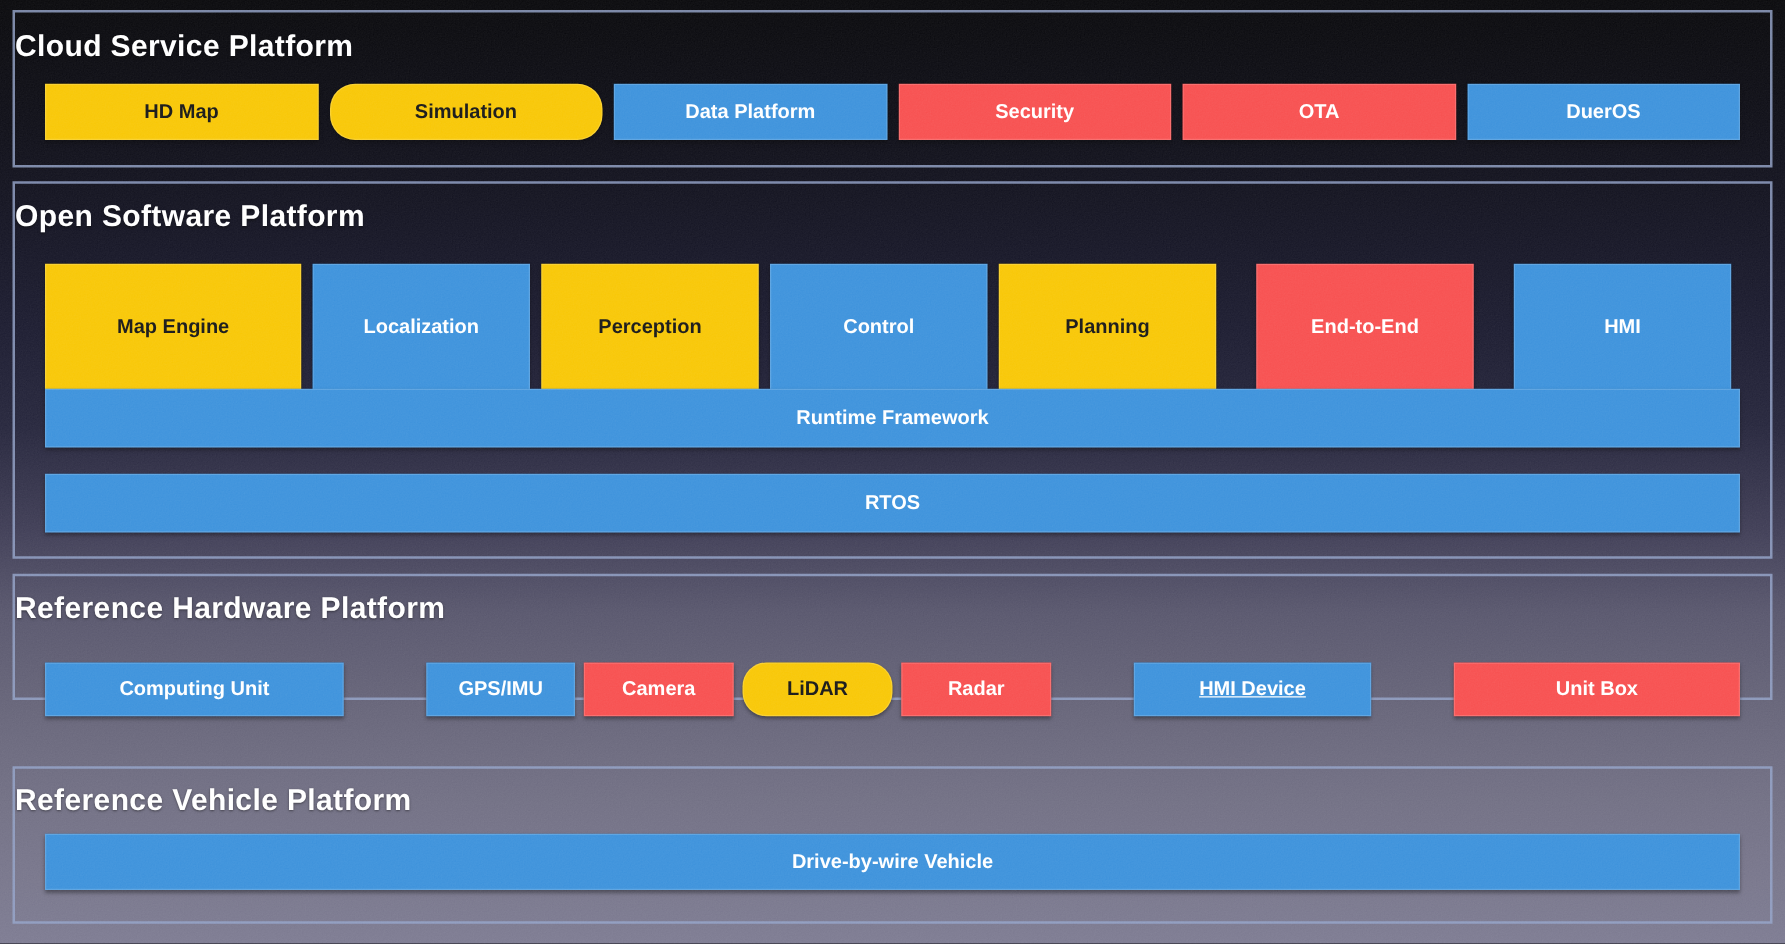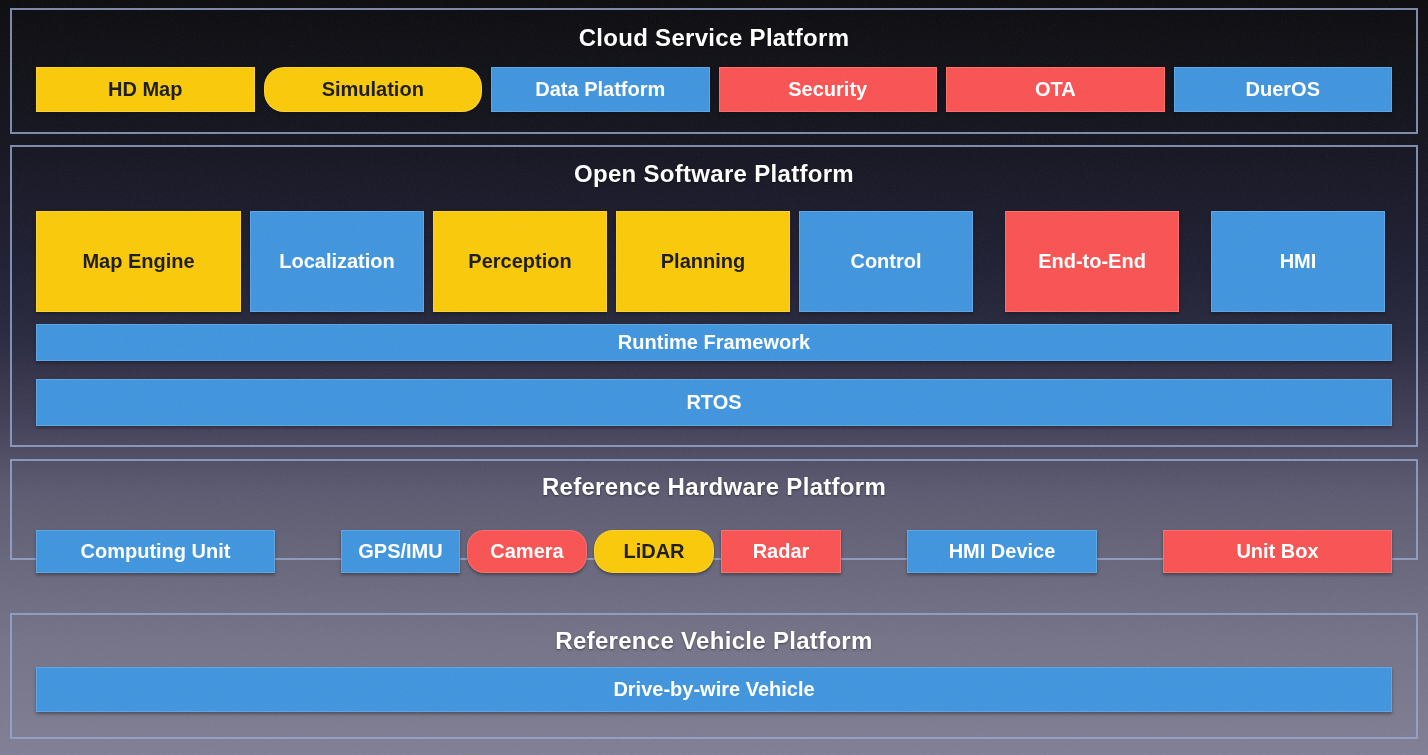--- a/index.html
+++ b/index.html
@@ -39,52 +39,52 @@
     box-sizing: border-box;
     border: 2px solid rgba(148, 164, 203, 0.8);
   }
   .sec-1 { top: 8px;   height: 126px; }
   .sec-2 { top: 145px; height: 302px; }
   .sec-3 { top: 459px; height: 101px; }
   .sec-4 { top: 613px; height: 126px; }
   .sec-title {
     position: absolute;
     left: 0; right: 0;
-    text-align: center;
+    text-align: left;
     color: #ffffff;
     font-size: 24px;
     font-weight: 700;
     letter-spacing: 0.3px;
     text-shadow: 0 1px 2px rgba(0,0,0,0.5);
   }
   .row {
     position: absolute;
     left: 24px;
     right: 24px;
     display: flex;
   }
   .block {
     box-sizing: border-box;
     display: flex;
     align-items: center;
     justify-content: center;
-    font-size: 20px;
+    font-size: 16px;
     font-weight: 700;
     box-shadow: inset 0 0 0 1px rgba(255,255,255,0.16), 0 2px 3px rgba(0,0,0,0.4);
     text-align: center;
   }
   
   .row-cloud { top: 57px; height: 45px; gap: 9px; }
   .row-cloud .block { flex: 1 1 0; }
   
   .row-modules { top: 64px; height: 101px; gap: 9px; }
   .w-mapengine { width: 205px; }
   .w-module    { width: 174px; }
   .gap-left    { margin-left: 23px; }
-  .row-runtime { top: 177px; height: 37px; justify-content: center; }
+  .row-runtime { top: 164px; height: 47px; justify-content: center; }
   .row-rtos    { top: 232px; height: 47px; }
   .bar { width: 100%; }
   
   .row-hw { top: 69px; height: 43px; justify-content: space-between; }
   .sensor-group { display: flex; gap: 7px; }
   .w-cu     { width: 239px; }
   .w-sensor { width: 120px; }
   .w-gps    { width: 119px; }
   .w-hmidev { width: 190px; }
   .w-bbox   { width: 229px; }
@@ -111,44 +111,44 @@
       <div class="block" style="background-color: rgb(57, 144, 219); color: rgb(255, 255, 255);">DuerOS</div>
     </div>
   </div>
 
   <div class="sec sec-2">
     <div class="sec-title t-2">Open Software Platform</div>
     <div class="row row-modules">
       <div class="block w-mapengine" style="background-color: rgb(248, 198, 0); color: rgb(19, 19, 19);">Map Engine</div>
       <div class="block w-module" style="background-color: rgb(57, 144, 219); color: rgb(255, 255, 255);">Localization</div>
       <div class="block w-module" style="background-color: rgb(248, 198, 0); color: rgb(19, 19, 19);">Perception</div>
+      <div class="block w-module" style="background-color: rgb(57, 144, 219); color: rgb(255, 255, 255);">Control</div>
       <div class="block w-module" style="background-color: rgb(248, 198, 0); color: rgb(19, 19, 19);">Planning</div>
-      <div class="block w-module" style="background-color: rgb(57, 144, 219); color: rgb(255, 255, 255);">Control</div>
       <div class="block w-module gap-left" style="background-color: rgb(247, 76, 76); color: rgb(255, 255, 255);">End-to-End</div>
       <div class="block w-module gap-left" style="background-color: rgb(57, 144, 219); color: rgb(255, 255, 255);">HMI</div>
     </div>
     <div class="row row-runtime">
       <div class="block bar" style="background-color: rgb(57, 144, 219); color: rgb(255, 255, 255);">Runtime Framework</div>
     </div>
     <div class="row row-rtos">
       <div class="block bar" style="background-color: rgb(57, 144, 219); color: rgb(255, 255, 255);">RTOS</div>
     </div>
   </div>
 
   <div class="sec sec-3">
     <div class="sec-title t-3">Reference Hardware Platform</div>
     <div class="row row-hw">
       <div class="block w-cu" style="background-color: rgb(57, 144, 219); color: rgb(255, 255, 255); text-align: center;">Computing Unit</div>
       <div class="sensor-group">
         <div class="block w-gps" style="background-color: rgb(57, 144, 219); color: rgb(255, 255, 255);">GPS/IMU</div>
-        <div class="block w-sensor" style="background-color: rgb(247, 76, 76); color: rgb(255, 255, 255); border-radius: 17px;">Camera</div>
+        <div class="block w-sensor" style="background-color: rgb(247, 76, 76); color: rgb(255, 255, 255);">Camera</div>
         <div class="block w-sensor" style="background-color: rgb(248, 198, 0); color: rgb(19, 19, 19); border-radius: 19px;">LiDAR</div>
         <div class="block w-sensor" style="background-color: rgb(247, 76, 76); color: rgb(255, 255, 255);">Radar</div>
       </div>
-      <div class="block w-hmidev" style="background-color: rgb(57, 144, 219); color: rgb(255, 255, 255);">HMI Device</div>
+      <div class="block w-hmidev" style="background-color: rgb(57, 144, 219); color: rgb(255, 255, 255); text-decoration: underline;">HMI Device</div>
       <div class="block w-bbox" style="background-color: rgb(247, 76, 76); color: rgb(255, 255, 255);">Unit Box</div>
     </div>
   </div>
 
   <div class="sec sec-4">
     <div class="sec-title t-4">Reference Vehicle Platform</div>
     <div class="row row-vehicle">
       <div class="block bar" style="background-color: rgb(57, 144, 219); color: rgb(255, 255, 255);">Drive-by-wire Vehicle</div>
     </div>
   </div>

